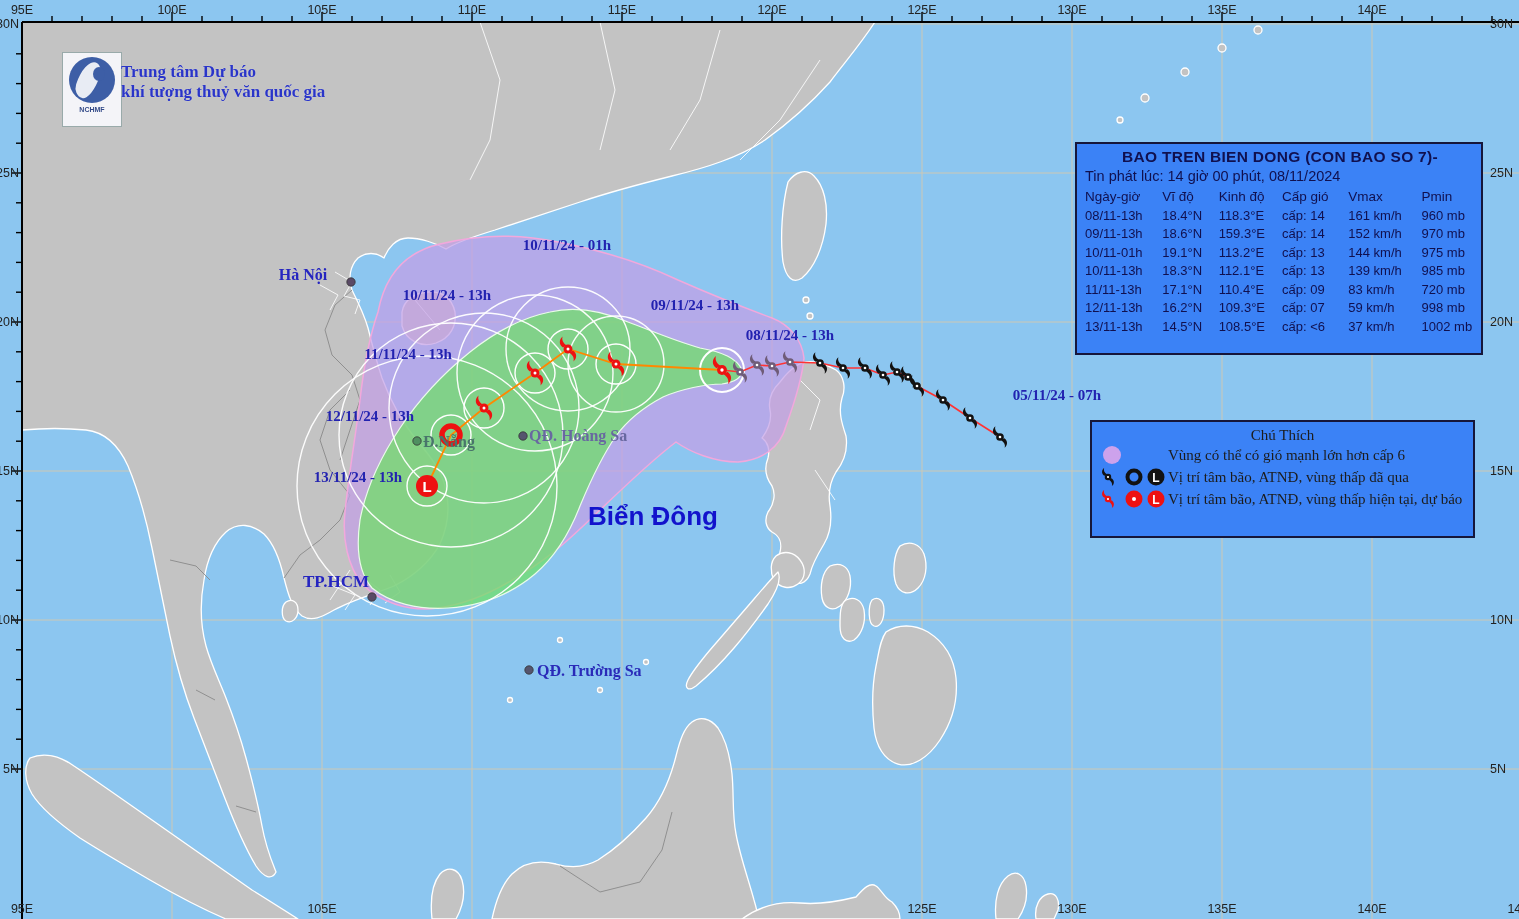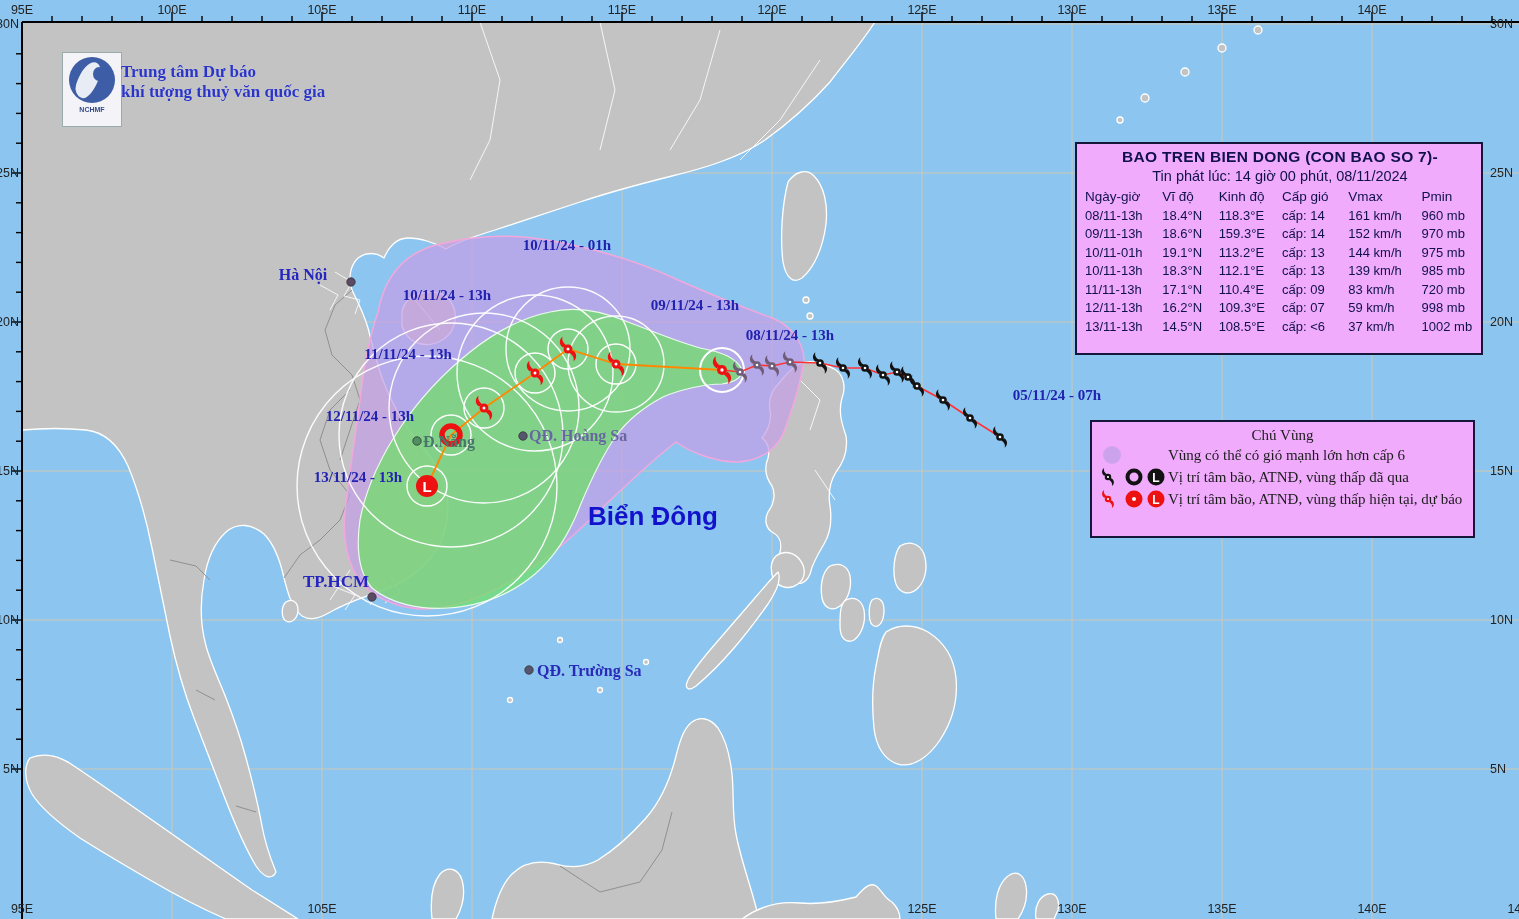--- a/index.html
+++ b/index.html
@@ -1,23 +1,23 @@
 <!DOCTYPE html>
 <html><head>
 <meta charset="utf-8">
 <style>
   html,body{margin:0;padding:0;background:#dfe7ef;}
   #stage{position:relative;width:1519px;height:919px;overflow:hidden;
          font-family:"Liberation Sans",sans-serif;background:#8cc6f0;}
   #mapsvg{position:absolute;left:0;top:0;}
-  .box{position:absolute;background:#f0abfc;border:2px solid #16163a;box-sizing:border-box;}
+  .box{position:absolute;background:#3b82f6;border:2px solid #16163a;box-sizing:border-box;}
   #infobox{left:1075px;top:142px;width:408px;height:213px;padding:4px 6px 2px 8px;
            color:#10104f;font-family:"Liberation Sans",sans-serif;}
   #infobox .t1{font-size:15.5px;font-weight:bold;text-align:center;letter-spacing:.3px;}
-  #infobox .t2{font-size:14.5px;text-align:center;margin-top:2px;}
+  #infobox .t2{font-size:14.5px;margin-top:2px;}
   #ib-head,.ib-row{display:flex;font-size:13px;line-height:18.5px;white-space:nowrap;}
   #ib-head{font-weight:normal;font-size:13.5px;margin-top:4px;}
   #ib-head span,.ib-row span{display:inline-block;}
   #ib-head span:nth-child(1),.ib-row span:nth-child(1){width:78px;}
   #ib-head span:nth-child(2),.ib-row span:nth-child(2){width:57px;}
   #ib-head span:nth-child(3),.ib-row span:nth-child(3){width:64px;}
   #ib-head span:nth-child(4),.ib-row span:nth-child(4){width:67px;}
   #ib-head span:nth-child(5),.ib-row span:nth-child(5){width:74px;}
   #ib-head span:nth-child(6),.ib-row span:nth-child(6){width:54px;}
   #legendbox{left:1090px;top:420px;width:385px;height:118px;
@@ -440,21 +440,21 @@
           <span>14.5°N</span>
           <span>108.5°E</span>
           <span>cấp: &lt;6</span>
           <span>37 km/h</span>
           <span>1002 mb</span>
         </div>
       </div>
   </div>
 
   <div id="legendbox" class="box">
-    <div class="lt">Chú Vùng</div>
+    <div class="lt">Chú Thích</div>
     <div class="leg-row">
       <span class="leg-sym">
         <svg width="72" height="22">
             <circle cx="16" cy="11" r="9" fill="#cda2ec"></circle>
           </svg>
         </span>
       <span class="leg-label">Vùng có thể có gió mạnh lớn hơn cấp 6</span>
     </div>
     <div class="leg-row">
       <span class="leg-sym">

